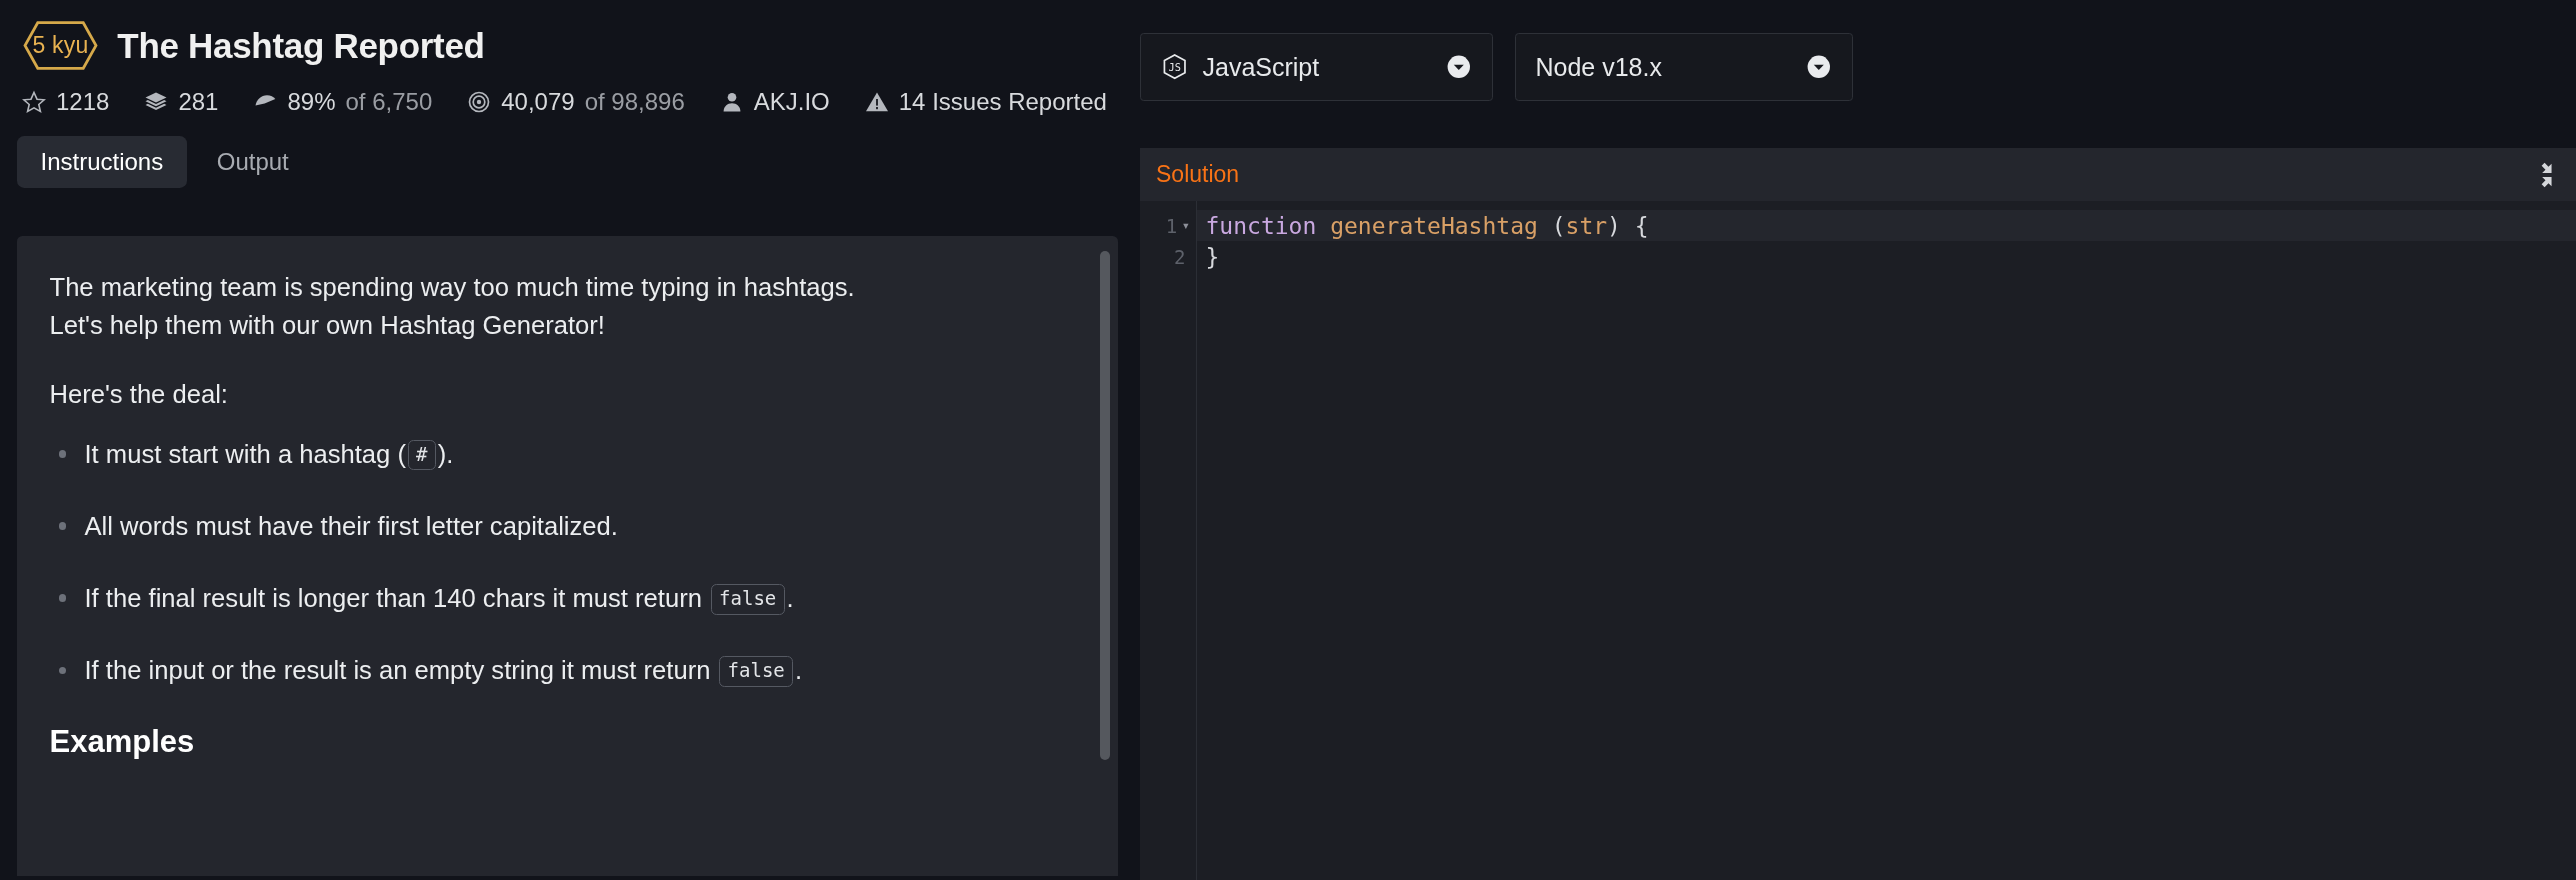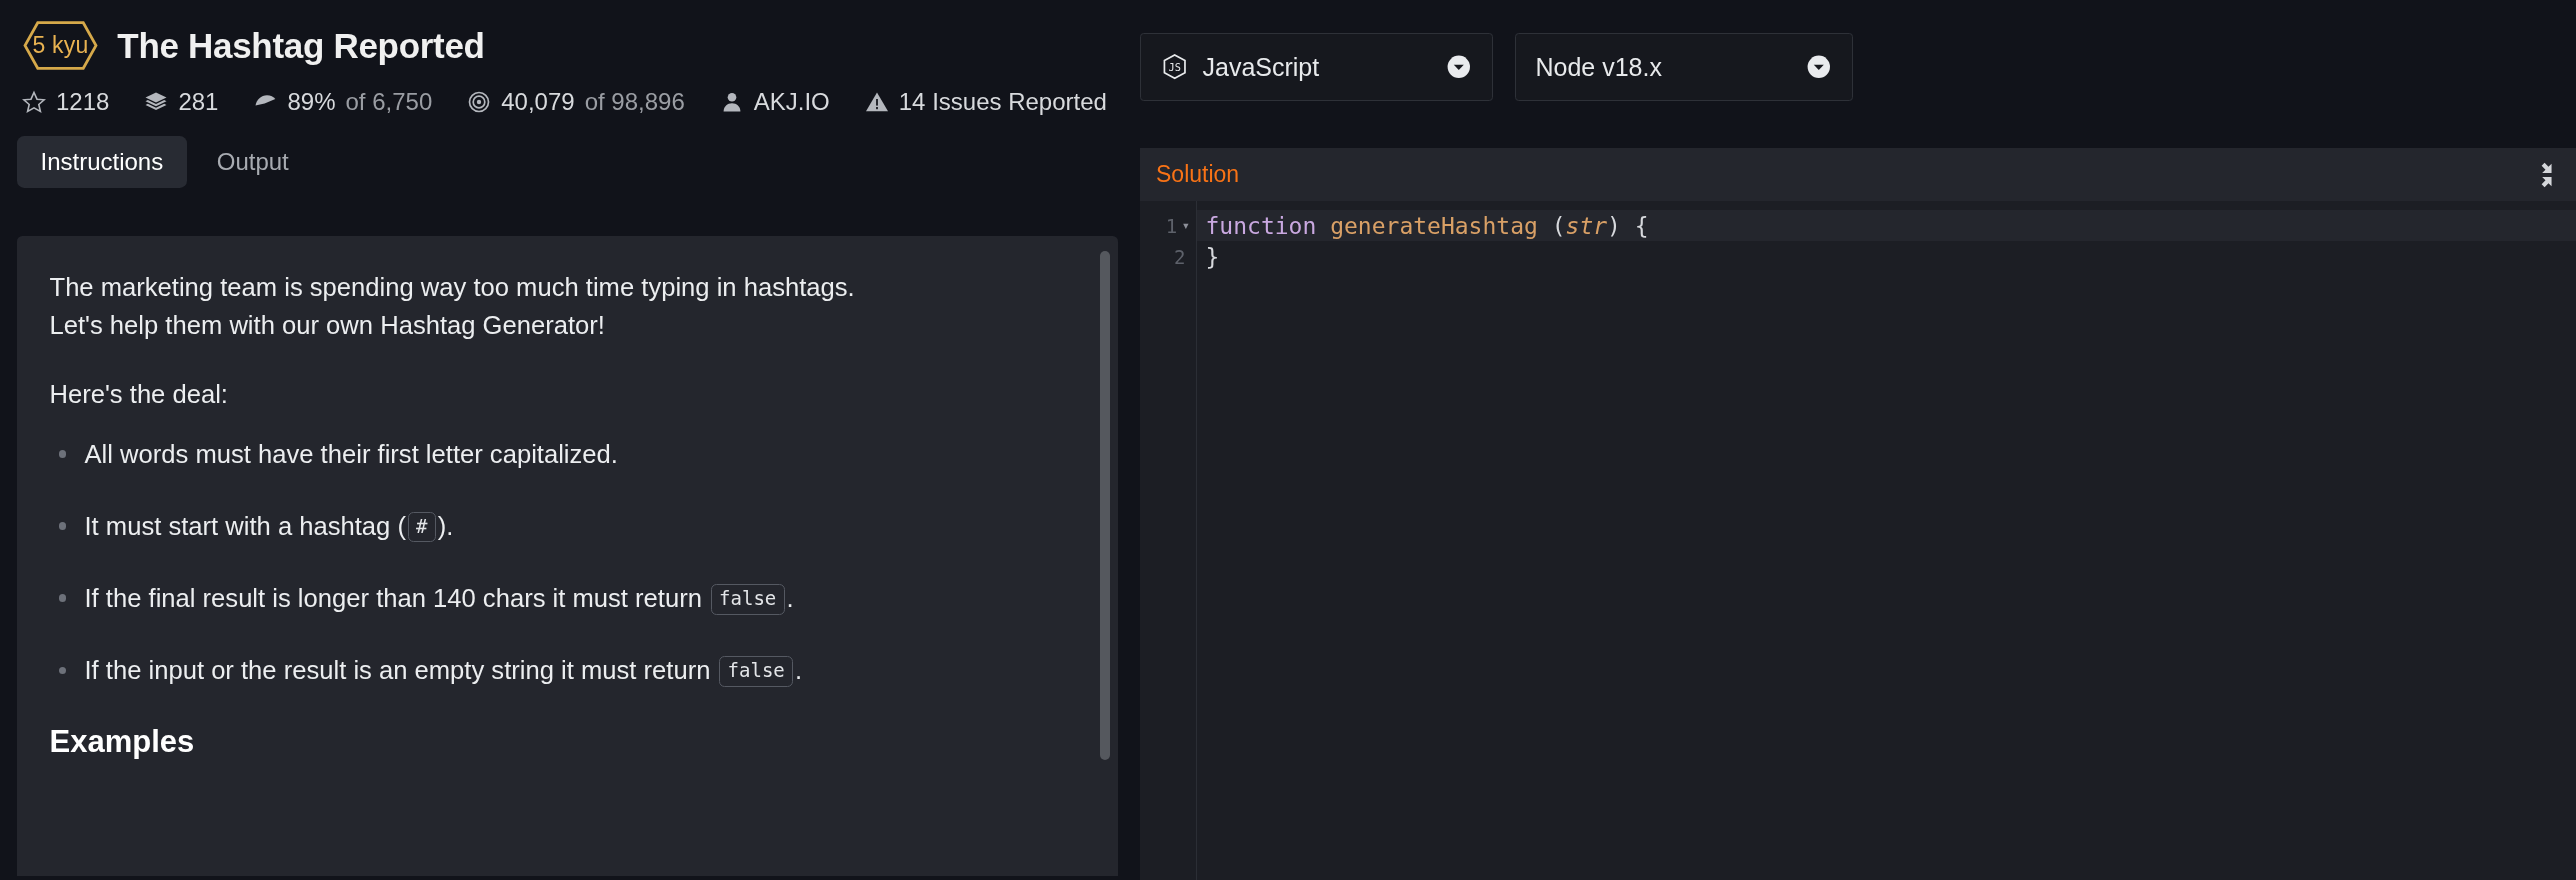--- a/index.html
+++ b/index.html
@@ -273,21 +273,21 @@
     height: 31px;
     display: flex; align-items: center;
     padding-left: 9px;
     font-size: 23px;
     color: #d7d9dd;
     white-space: pre;
   }
   .code-line.current { background: #24262d; }
   .tok-kw   { color: #c9a8e0; }
   .tok-fn   { color: #d9a066; }
-  .tok-par  { color: #d9a066; font-style: italic; }
+  .tok-par  { color: #d9a066; }
   .tok-pl   { color: #d7d9dd; }
 </style>
 </head>
 <body>
 
 <div class="page">
 
   <div class="left-col">
 
     <div class="title-row">
@@ -375,24 +375,24 @@
     <div class="instructions-panel">
       <div class="instructions-inner">
 
         <div class="para">The marketing team is spending way too much time typing in hashtags.</div>
         <div class="para">Let's help them with our own Hashtag Generator!</div>
         <div class="spacer-lg"></div>
         <div class="para">Here's the deal:</div>
 
         <ul class="rules">
           <li>
-            <span>All words must have their first letter capitalized.</span>
+            <span>It must start with a hashtag (</span><code class="chip">#</code><span>).</span>
           </li>
           <li>
-            <span>It must start with a hashtag (</span><code class="chip">#</code><span>).</span>
+            <span>All words must have their first letter capitalized.</span>
           </li>
           <li>
             <span>If the final result is longer than 140 chars it must return </span><code class="chip">false</code><span>.</span>
           </li>
           <li>
             <span>If the input or the result is an empty string it must return </span><code class="chip">false</code><span>.</span>
           </li>
         </ul>
 
         <h2 class="examples">Examples</h2>

